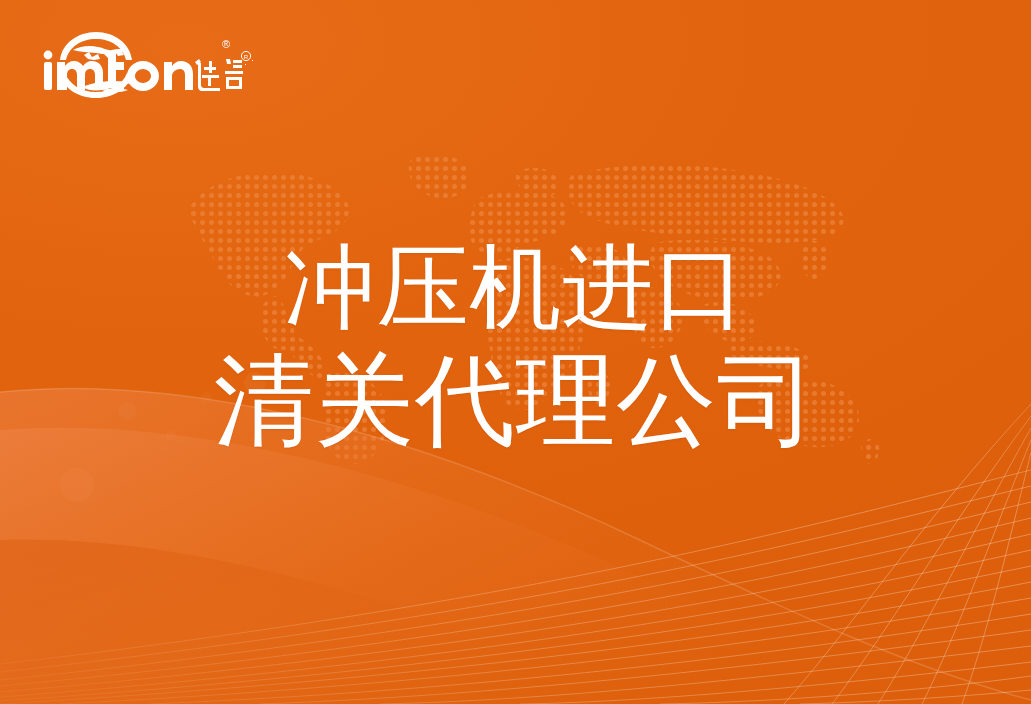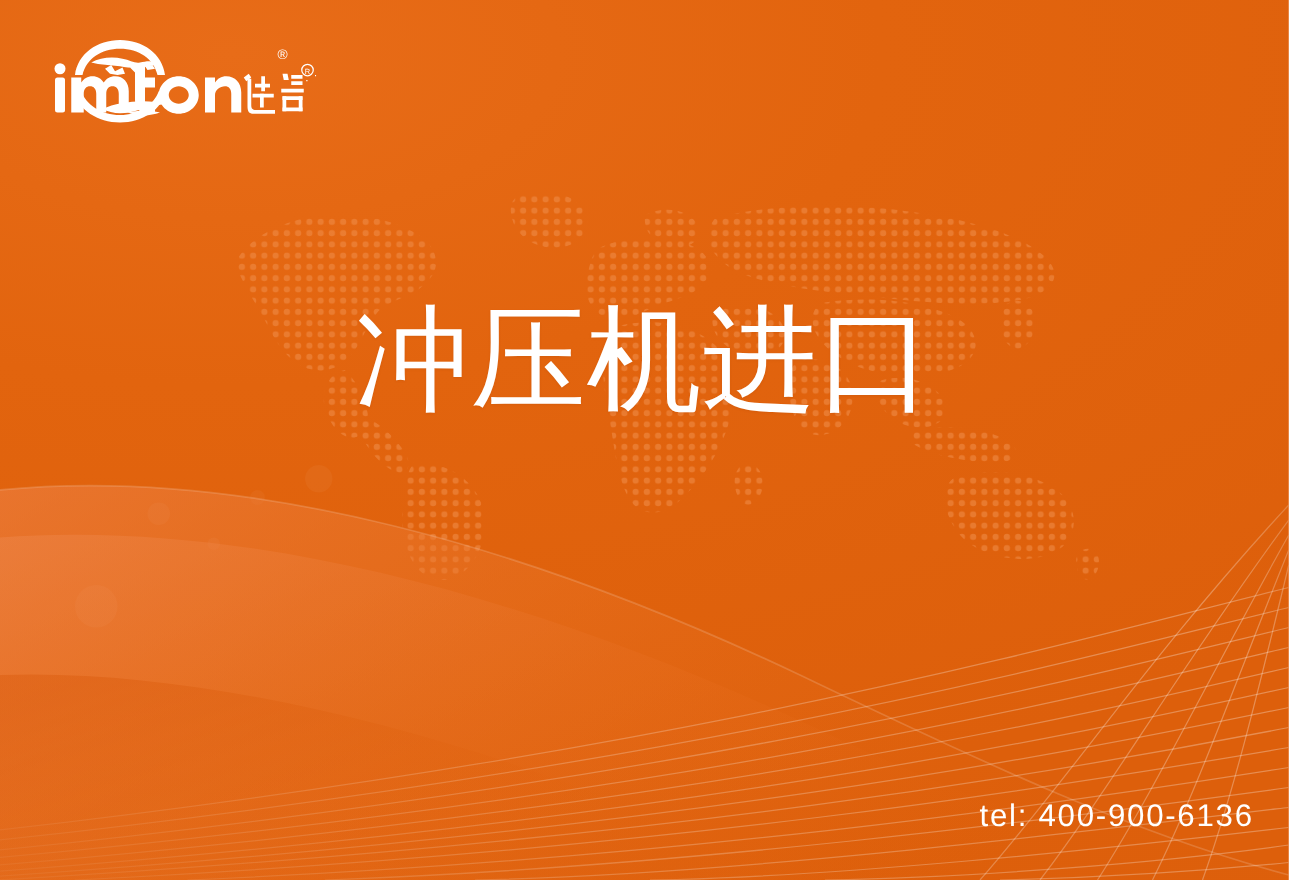--- a/index.html
+++ b/index.html
@@ -318,17 +318,17 @@
         <circle cx="208" cy="30" r="4.6" fill="none" stroke="#ffffff" stroke-width="1"></circle>
         <text x="208" y="33" font-size="6" text-anchor="middle" font-family="'Liberation Sans',sans-serif">R</text>
       </g>
     </svg>
   </div>
 
   <div style="position:absolute;left:222px;top:38px;color:#fff;font-size:11px;font-family:'Liberation Sans',sans-serif;">®</div>
 
   <div id="headline">
     <span class="headline-line" id="headline-line-1">冲压机进口</span>
-  </div>
-
-  <div id="phone">tel: 400-900-6136</div>
+    <span class="headline-line" id="headline-line-2">清关代理公司</span>
+  </div>
+
 
 </div>
 
 </body></html>

